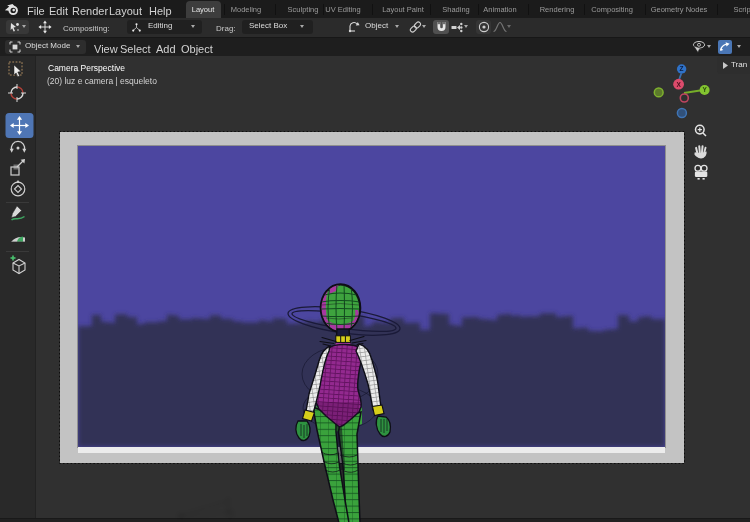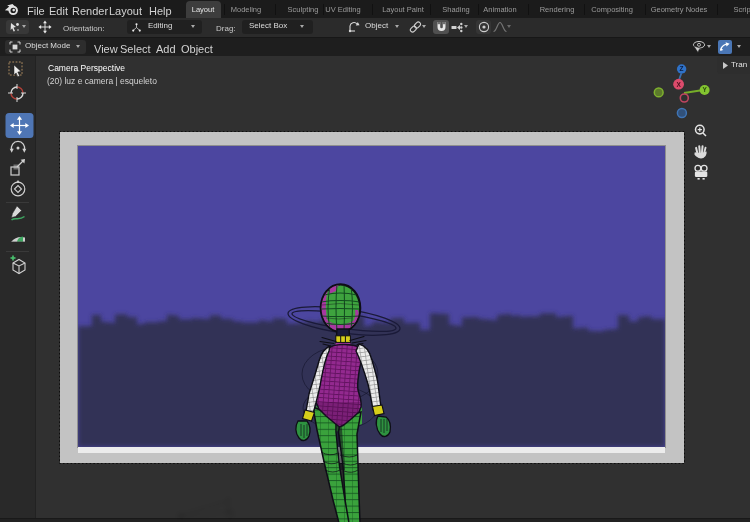--- a/index.html
+++ b/index.html
@@ -81,21 +81,21 @@
     <svg class="abs" style="left:38px;top:2px" width="14" height="14" viewBox="0 0 17 17">
       <g stroke="#e8e8e8" stroke-width="1.1" fill="#e8e8e8">
         <line x1="8.5" y1="3.5" x2="8.5" y2="13.5"></line>
         <line x1="3.5" y1="8.5" x2="13.5" y2="8.5"></line>
         <path d="M8.5,0.5 L10.8,3.8 L6.2,3.8 Z" stroke="none"></path>
         <path d="M8.5,16.5 L10.8,13.2 L6.2,13.2 Z" stroke="none"></path>
         <path d="M0.5,8.5 L3.8,6.2 L3.8,10.8 Z" stroke="none"></path>
         <path d="M16.5,8.5 L13.2,6.2 L13.2,10.8 Z" stroke="none"></path>
       </g>
     </svg>
-    <span class="lbl" style="left:63px">Orientation:</span>
+    <span class="lbl" style="left:63px">Compositing:</span>
     <div class="dd" style="left:127px;width:75px"></div>
     <svg class="abs" style="left:132px;top:5px" width="9" height="9" viewBox="0 0 11 11">
       <g stroke="#cfcfcf" stroke-width="1" fill="none">
         <line x1="5.5" y1="5.5" x2="5.5" y2="1"></line>
         <line x1="5.5" y1="5.5" x2="1.5" y2="9"></line>
         <line x1="5.5" y1="5.5" x2="9.5" y2="9"></line>
       </g>
       <circle cx="5.5" cy="1.5" r="1.3" fill="#e8e8e8"></circle>
       <circle cx="1.5" cy="9.3" r="1.3" fill="#e8e8e8"></circle>
       <circle cx="9.5" cy="9.3" r="1.3" fill="#e8e8e8"></circle>

